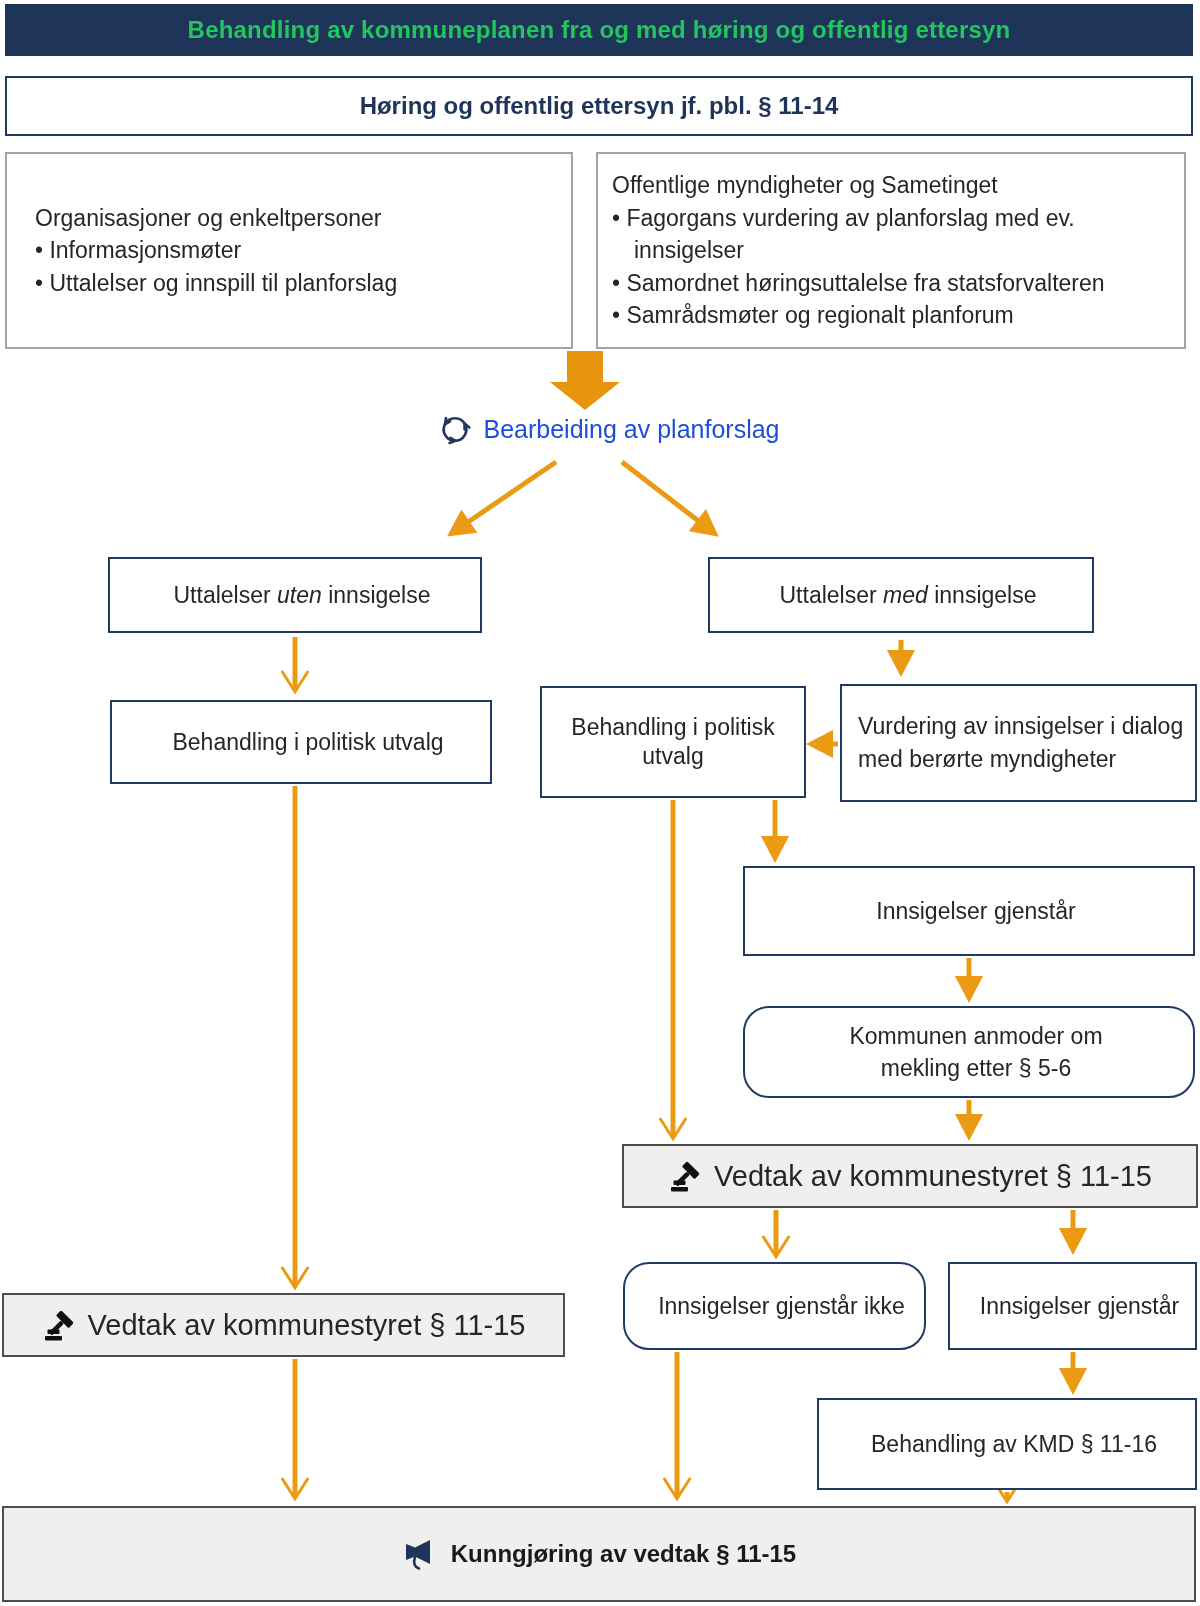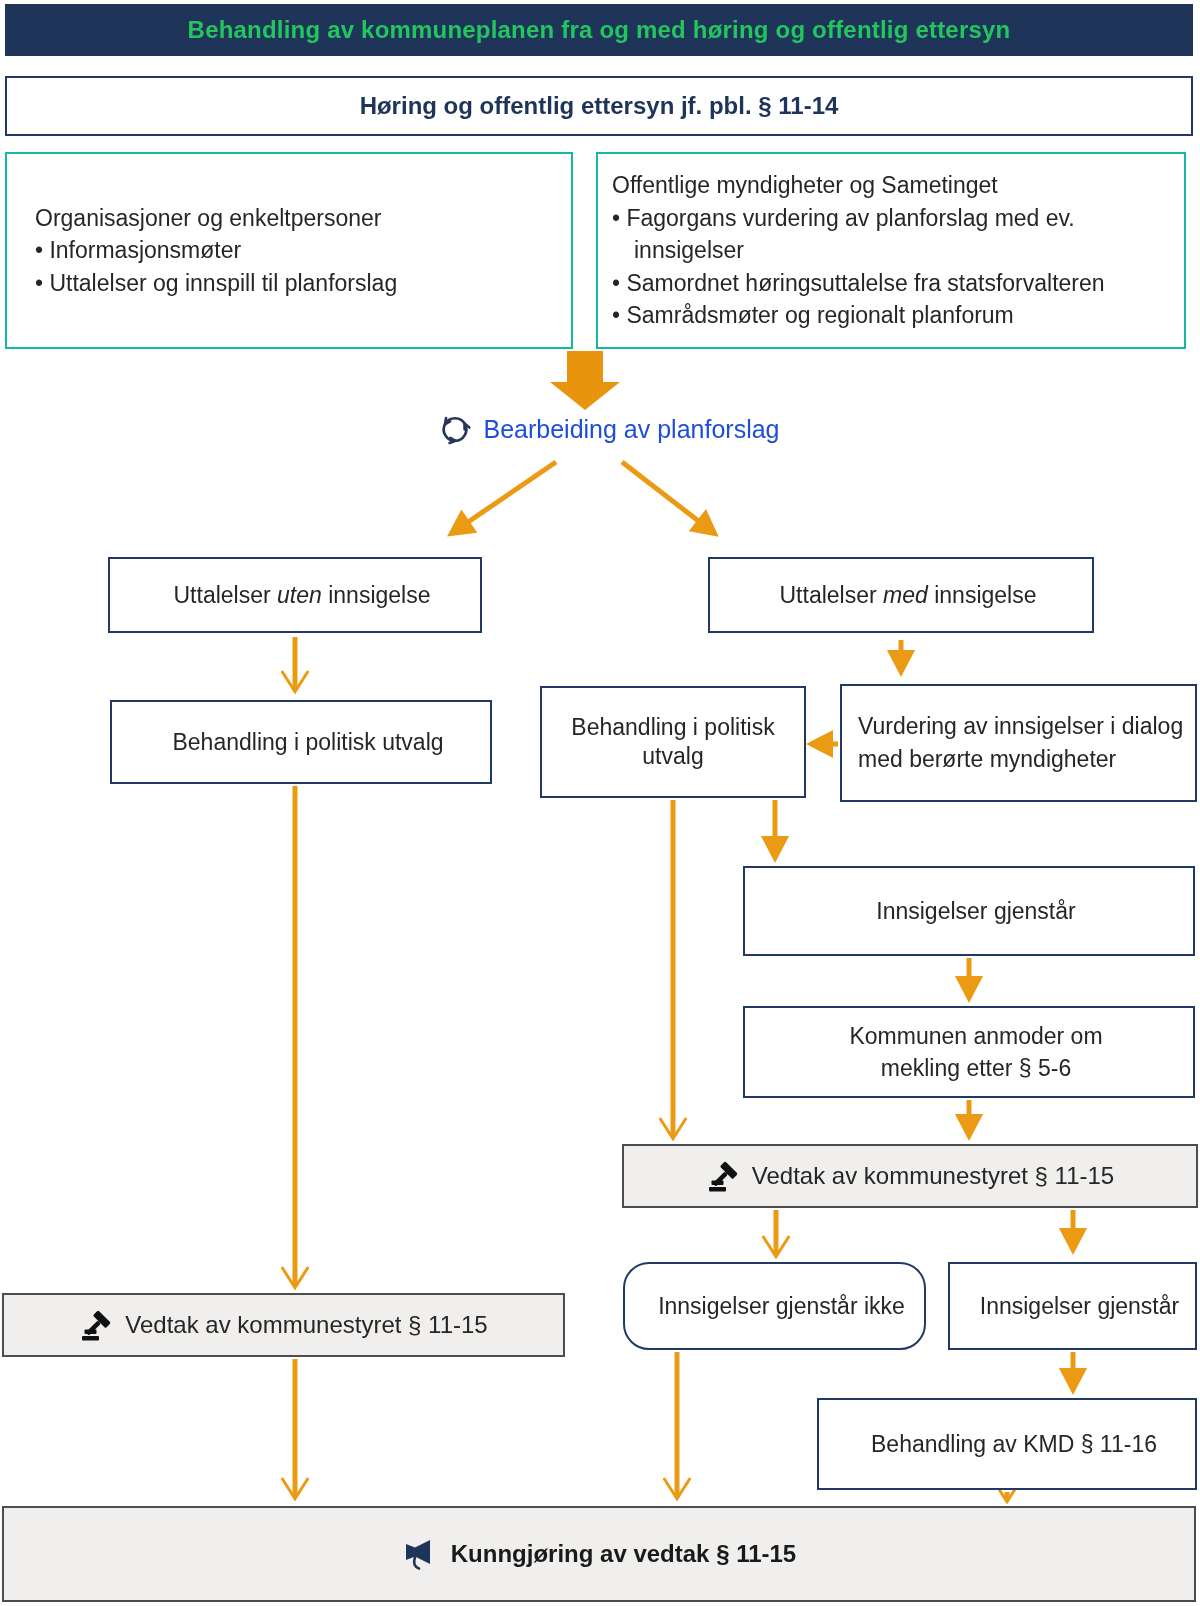--- a/index.html
+++ b/index.html
@@ -3,26 +3,26 @@
 <meta charset="utf-8">
 <style>
   html,body{margin:0;padding:0;background:#ffffff;}
   body{font-family:"Liberation Sans","DejaVu Sans",sans-serif;color:#262626;}
   #canvas{position:relative;width:1200px;height:1606px;background:#fff;overflow:hidden;}
   .abs{position:absolute;box-sizing:border-box;}
   .box{background:#fff;border:2px solid #203A64;display:flex;align-items:center;justify-content:center;
        text-align:center;font-size:23px;line-height:1.25;padding-left:14px;}
   .box.left-al{justify-content:flex-start;text-align:left;}
   .graybox{background:#F0EFED;border:2px solid #4D4D4D;display:flex;align-items:center;justify-content:center;
-       font-size:24px;gap:8px;}
+       font-size:29px;gap:8px;}
   .hdr{background:#1F3459;color:#22c55e;font-weight:bold;font-size:24px;
        display:flex;align-items:center;justify-content:center;letter-spacing:.2px;}
   .horing{border:2px solid #203A64;color:#1F3459;font-weight:bold;font-size:24px;
        display:flex;align-items:center;justify-content:center;background:#fff;}
-  .listbox{background:#fff;border:2px solid #14b8a6;font-size:23px;line-height:1.42;
+  .listbox{background:#fff;border:2px solid #a3a3a3;font-size:23px;line-height:1.42;
        display:flex;flex-direction:column;justify-content:center;}
   .listbox ul{list-style:none;margin:0;padding:0;}
   .listbox li{padding-left:22px;text-indent:-22px;}
   .bearb{display:flex;align-items:center;justify-content:center;gap:9px;font-size:25px;color:#1d4ed8;}
   .em{font-style:italic;}
   .bar{background:#F0EFED;border:2px solid #4D4D4D;display:flex;align-items:center;justify-content:center;
        gap:7px;font-size:24px;font-weight:bold;color:#1a1a1a;}
   .kommtxt{line-height:1.4;}
   svg.overlay{position:absolute;left:0;top:0;pointer-events:none;}
   .icon{display:inline-flex;align-items:center;}
@@ -132,21 +132,21 @@
   </div>
 
   <div class="abs box left-al" style="left:840px;top:684px;width:357px;height:118px;padding:0 10px 0 16px;line-height:1.42;">
     <span>Vurdering av innsigelser i dialog med berørte myndigheter</span>
   </div>
 
   <div class="abs box" style="left:743px;top:866px;width:452px;height:90px;">
     <span>Innsigelser gjenstår</span>
   </div>
 
-  <div class="abs box" style="left:743px;top:1006px;width:452px;height:92px;">
+  <div class="abs box" style="left:743px;top:1006px;width:452px;height:92px;border-radius:26px;">
     <span class="kommtxt">
       <span>Kommunen anmoder om</span><br>
       <span>mekling etter § 5-6</span>
     </span>
   </div>
 
   <div class="abs graybox" style="left:622px;top:1144px;width:576px;height:64px;">
     <span class="icon">
       <svg width="38" height="36" viewBox="0 0 36 36">
         <g fill="#111111">

